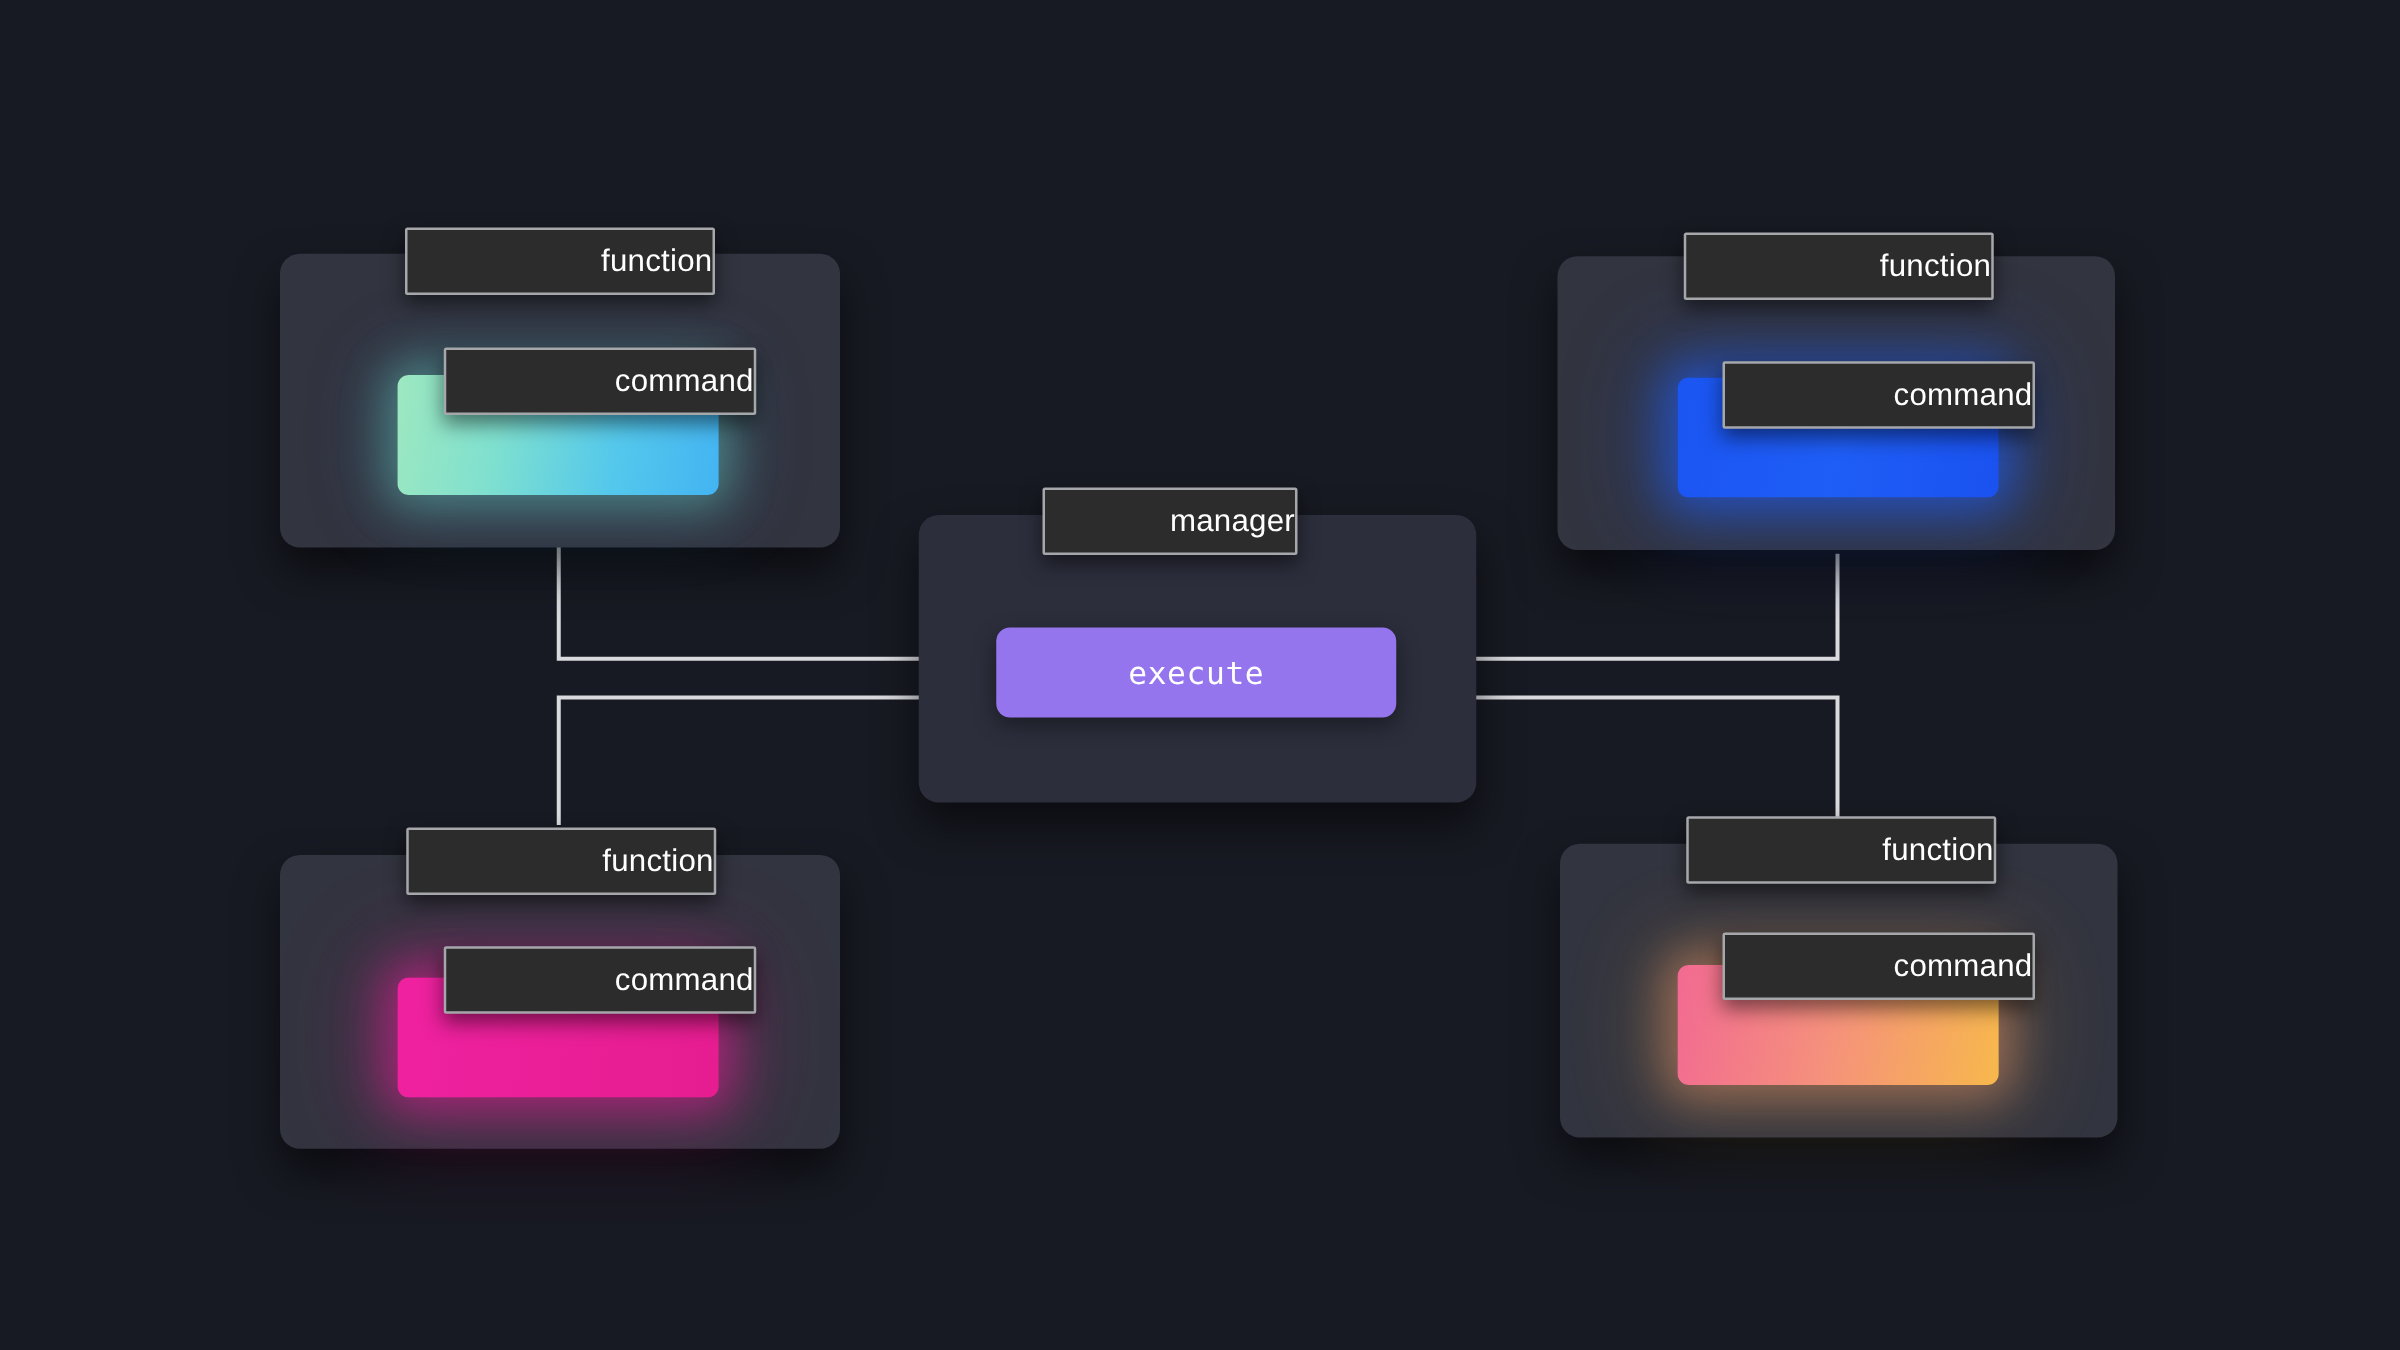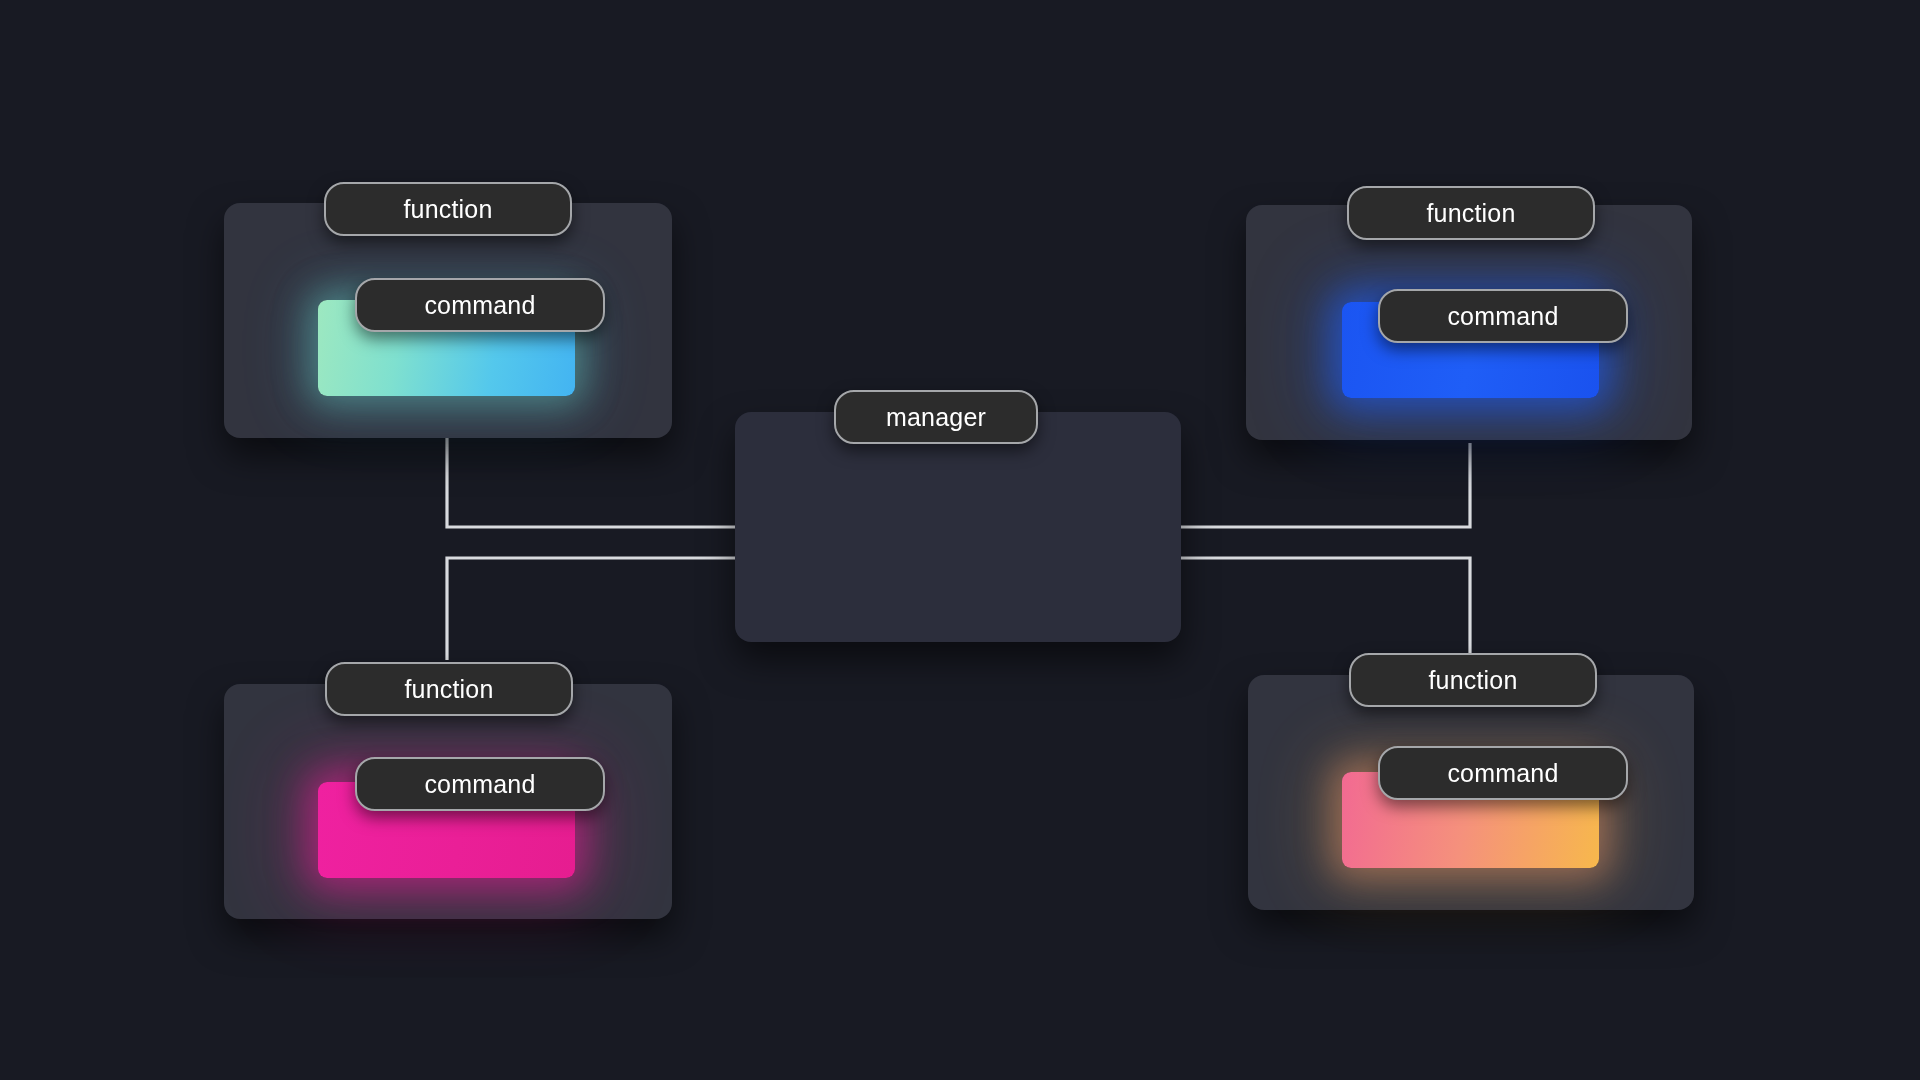--- a/index.html
+++ b/index.html
@@ -62,24 +62,24 @@
     background: linear-gradient(100deg, #f26a92 0%, #f5917c 48%, #f7b84c 100%);
     box-shadow: 0 0 34px 11px rgba(244, 150, 110, 0.42),
                 0 0 66px 22px rgba(246, 185, 76, 0.2);
   }
 
   
   .pill {
     position: absolute;
     display: flex;
     align-items: center;
-    justify-content: center;
+    justify-content: flex-end;
     background: #2c2c2c;
     border: 2px solid #a5a7aa;
-    border-radius: 20px;
+    border-radius: 2px;
     color: #ffffff;
     font-size: 25px;
     font-weight: 400;
     letter-spacing: 0.2px;
     white-space: nowrap;
     box-shadow: 0 7px 16px rgba(0,0,0,0.5);
     z-index: 20;
   }
 
   
@@ -155,17 +155,20 @@
   <div class="panel" style="left:1248px; top:675px; width:446px; height:235px;"></div>
   <div class="chip glow-sunset" style="left:1342px; top:772px; width:257px; height:96px;"></div>
   <div class="pill" style="left:1349px; top:653px; width:248px; height:54px;">
     <span>function</span>
   </div>
   <div class="pill" style="left:1378px; top:746px; width:250px; height:54px;">
     <span>command</span>
   </div>
 
   <div class="panel manager-panel" style="left:735px; top:412px; width:446px; height:230px;"></div>
+  <div class="exec-node" style="left:797px; top:502px; width:320px; height:72px;">
+    <span>execute</span>
+  </div>
   <div class="pill" style="left:834px; top:390px; width:204px; height:54px;">
     <span>manager</span>
   </div>
 
 </div>
 
 </body></html>

